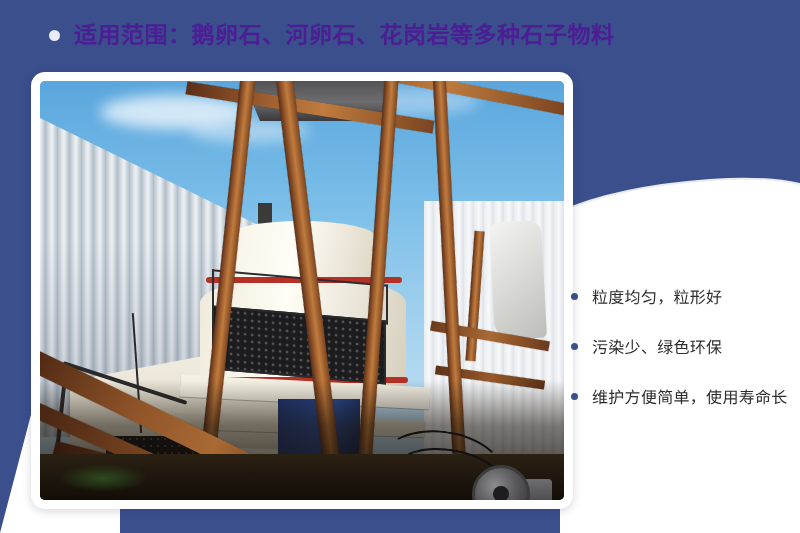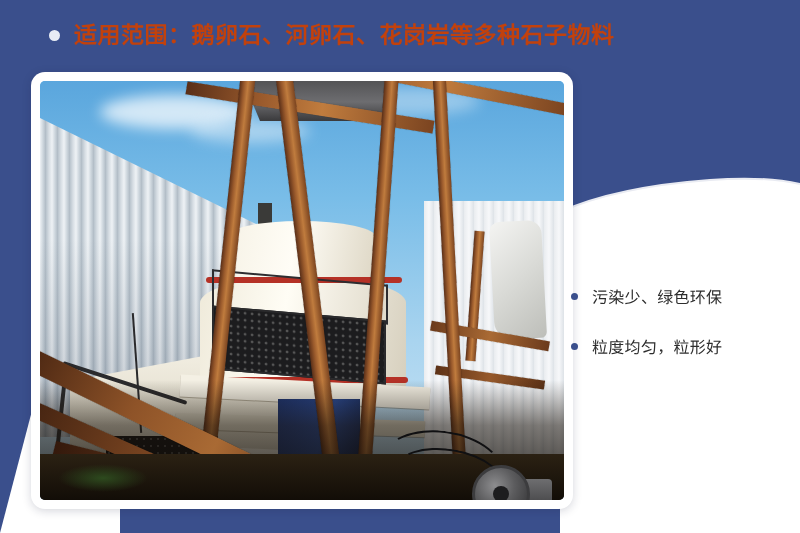--- a/index.html
+++ b/index.html
@@ -55,21 +55,21 @@
     box-sizing: border-box;
   }
   .header-bullet {
     width: 11px; height: 11px;
     border-radius: 50%;
     background: #e8ecf5;
     margin-right: 14px;
     flex: 0 0 auto;
   }
   .header-title {
-    color: #c2410c;
+    color: #4c1d95;
     font-size: 23px;
     font-weight: bold;
     letter-spacing: 0.5px;
     white-space: nowrap;
     line-height: 1;
   }
 
   
   .photo-card {
     position: absolute;
@@ -417,21 +417,25 @@
       <div class="ph-motor"></div>
       <div class="ph-pulley"></div>
 
     </div>
   </div>
 
 
   <div class="features">
     <div class="feature-item">
       <span class="feature-dot"></span>
+      <span class="feature-text">粒度均匀，粒形好</span>
+    </div>
+    <div class="feature-item">
+      <span class="feature-dot"></span>
       <span class="feature-text">污染少、绿色环保</span>
     </div>
     <div class="feature-item">
       <span class="feature-dot"></span>
-      <span class="feature-text">粒度均匀，粒形好</span>
+      <span class="feature-text">维护方便简单，使用寿命长</span>
     </div>
   </div>
 
 </div>
 
 </body></html>

